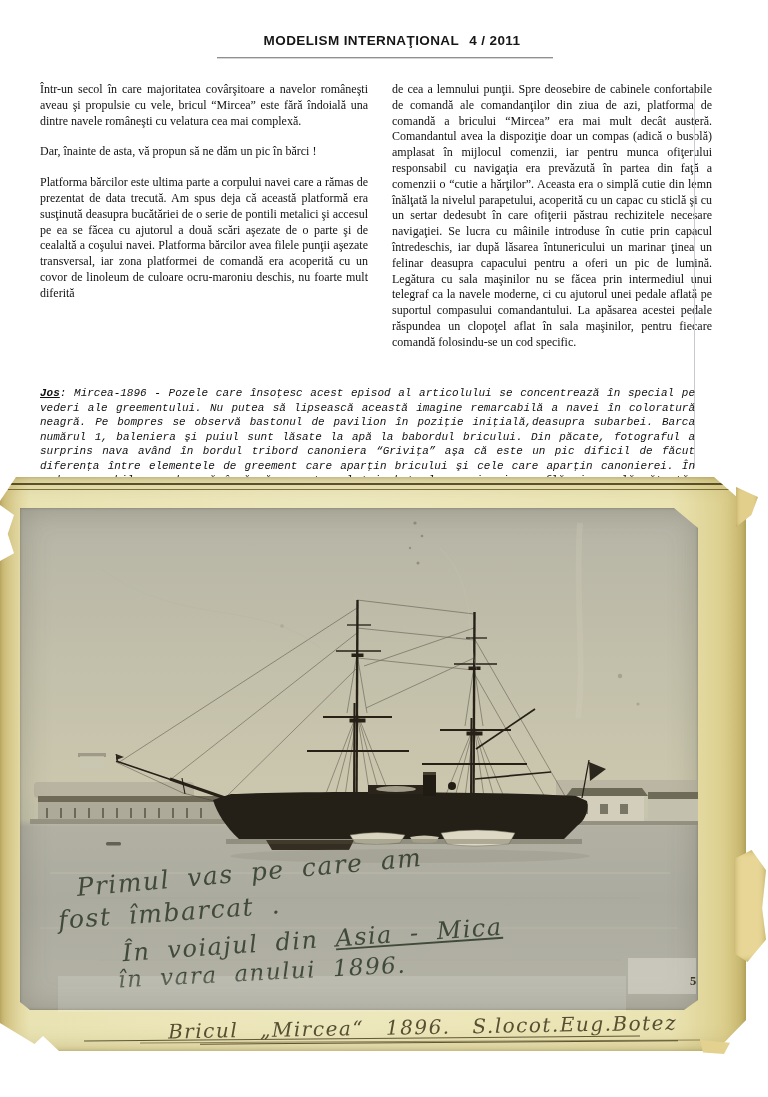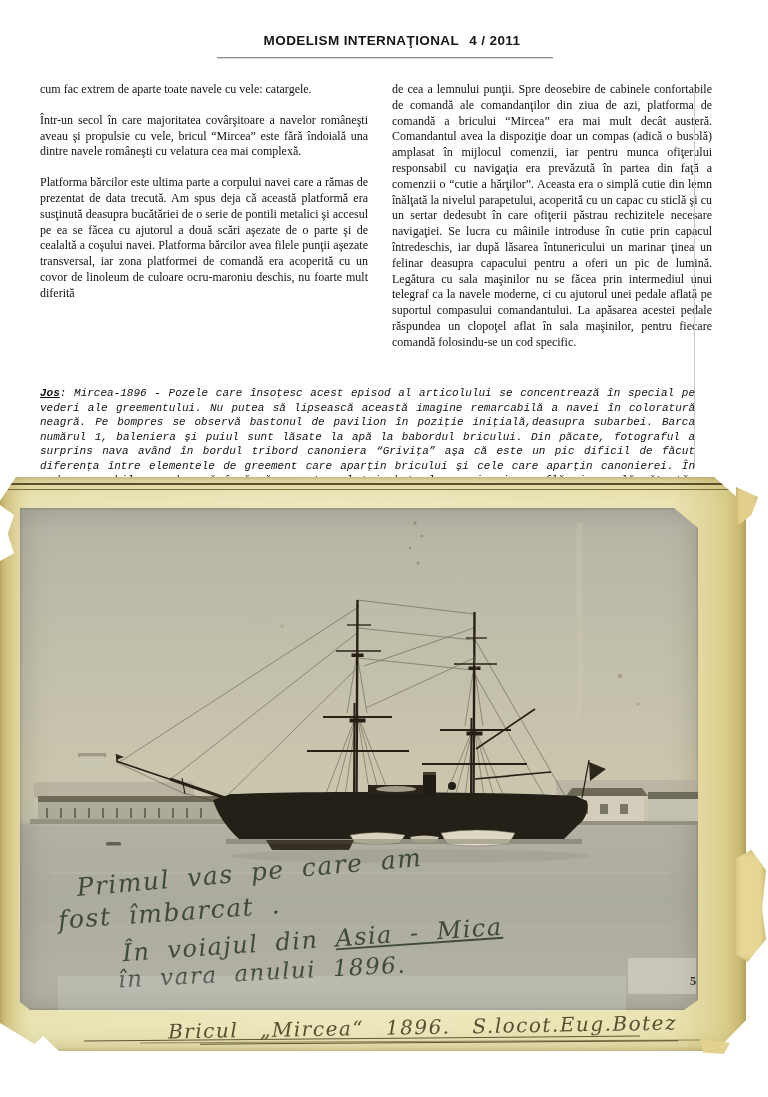--- a/index.html
+++ b/index.html
@@ -88,22 +88,22 @@
 <body>
 
 <div class="page">
 
   <div class="header">
     <span>MODELISM INTERNAŢIONAL</span><span class="issue">4 / 2011</span>
   </div>
   <div class="header-rule"></div>
 
   <div class="col col-left">
-    <p>cum fac extrem de aparte toate navele cu vele: catargele.</p>
     <p>Într-un secol în care majoritatea covârşitoare a navelor româneşti aveau şi propulsie cu vele, bricul “Mircea” este fără îndoială una dintre navele româneşti cu velatura cea mai complexă.</p>
+    <p>Dar, înainte de asta, vă propun să ne dăm un pic în bărci !</p>
     <p>Platforma bărcilor este ultima parte a corpului navei care a rămas de prezentat de data trecută. Am spus deja că această platformă era susţinută deasupra bucătăriei de o serie de pontili metalici şi accesul pe ea se făcea cu ajutorul a două scări aşezate de o parte şi de cealaltă a coşului navei. Platforma bărcilor avea filele punţii aşezate transversal, iar zona platformei de comandă era acoperită cu un covor de linoleum de culoare ocru-maroniu deschis, nu foarte mult diferită</p>
   </div>
   <div class="col col-right">
     <p>de cea a lemnului punţii. Spre deosebire de cabinele confortabile de comandă ale comandanţilor din ziua de azi, platforma de comandă a bricului “Mircea” era mai mult decât austeră. Comandantul avea la dispoziţie doar un compas (adică o busolă) amplasat în mijlocul comenzii, iar pentru munca ofiţerului responsabil cu navigaţia era prevăzută în partea din faţă a comenzii o “cutie a hărţilor”. Aceasta era o simplă cutie din lemn înălţată la nivelul parapetului, acoperită cu un capac cu sticlă şi cu un sertar dedesubt în care ofiţerii păstrau rechizitele necesare navigaţiei. Se lucra cu mâinile introduse în cutie prin capacul întredeschis, iar după lăsarea întunericului un marinar ţinea un felinar deasupra capacului pentru a oferi un pic de lumină. Legătura cu sala maşinilor nu se făcea prin intermediul unui telegraf ca la navele moderne, ci cu ajutorul unei pedale aflată pe suportul compasului comandantului. La apăsarea acestei pedale răspundea un clopoţel aflat în sala maşinilor,  pentru fiecare comandă folosindu-se un cod specific.</p>
   </div>
   <div class="col-rule"></div>
 
   <div class="caption">
     <span class="lead">Jos</span><span>: Mircea-1896 - Pozele care însoţesc acest episod al articolului se concentrează în special pe vederi ale greementului. Nu putea să lipsească această imagine remarcabilă a navei în coloratură neagră. Pe bompres se observă bastonul de pavilion în poziţie iniţială,deasupra subarbei. Barca numărul 1, baleniera şi puiul sunt lăsate la apă la babordul bricului. Din păcate, fotograful a surprins nava având în bordul tribord canoniera “Griviţa” aşa că este un pic dificil de făcut diferenţa între elementele de greement care aparţin bricului şi cele care aparţin canonierei. În mod remarcabil, se observă însă că pe catargul trinchet al canonierei se află şi o velă pătrată. Este unica fotografie unde apare acest element de greement, ulterior demontat. Colecţia Crăciunoiu.</span>
   </div>

